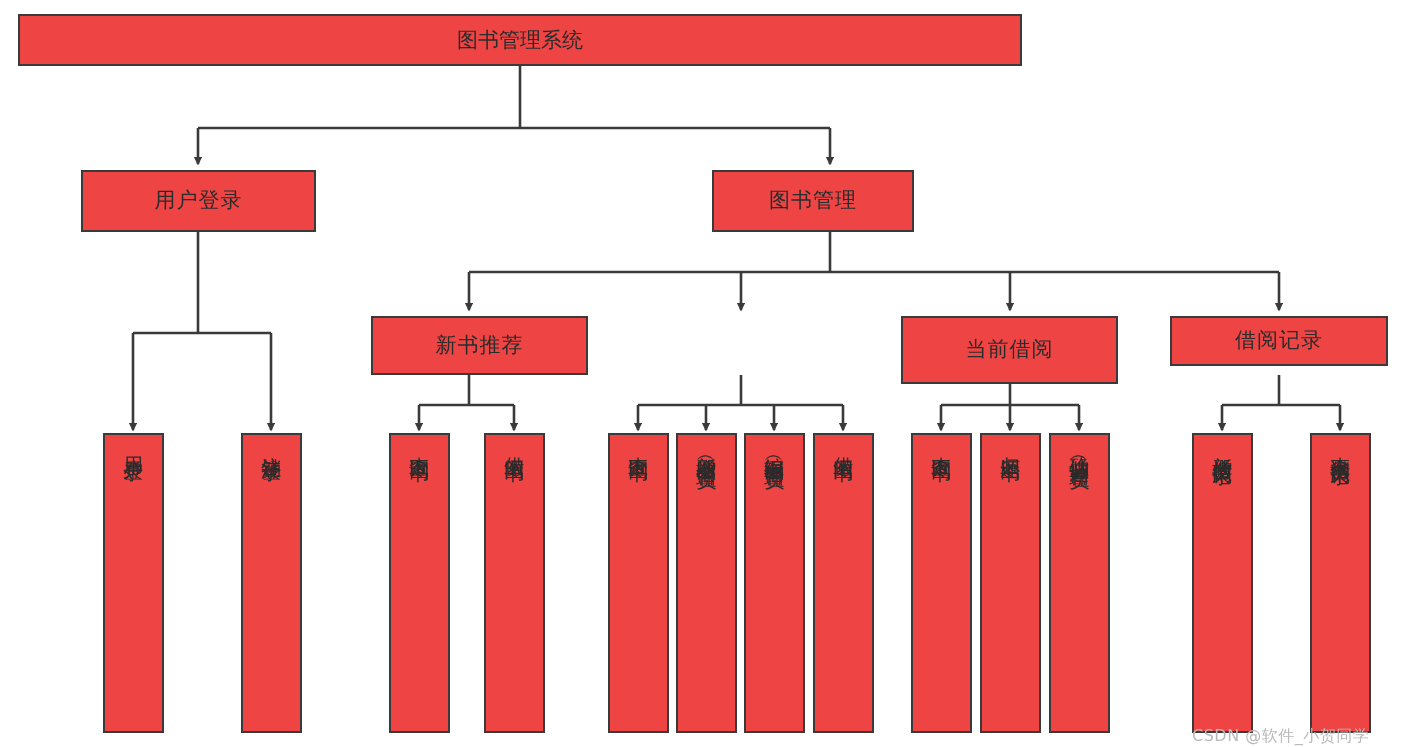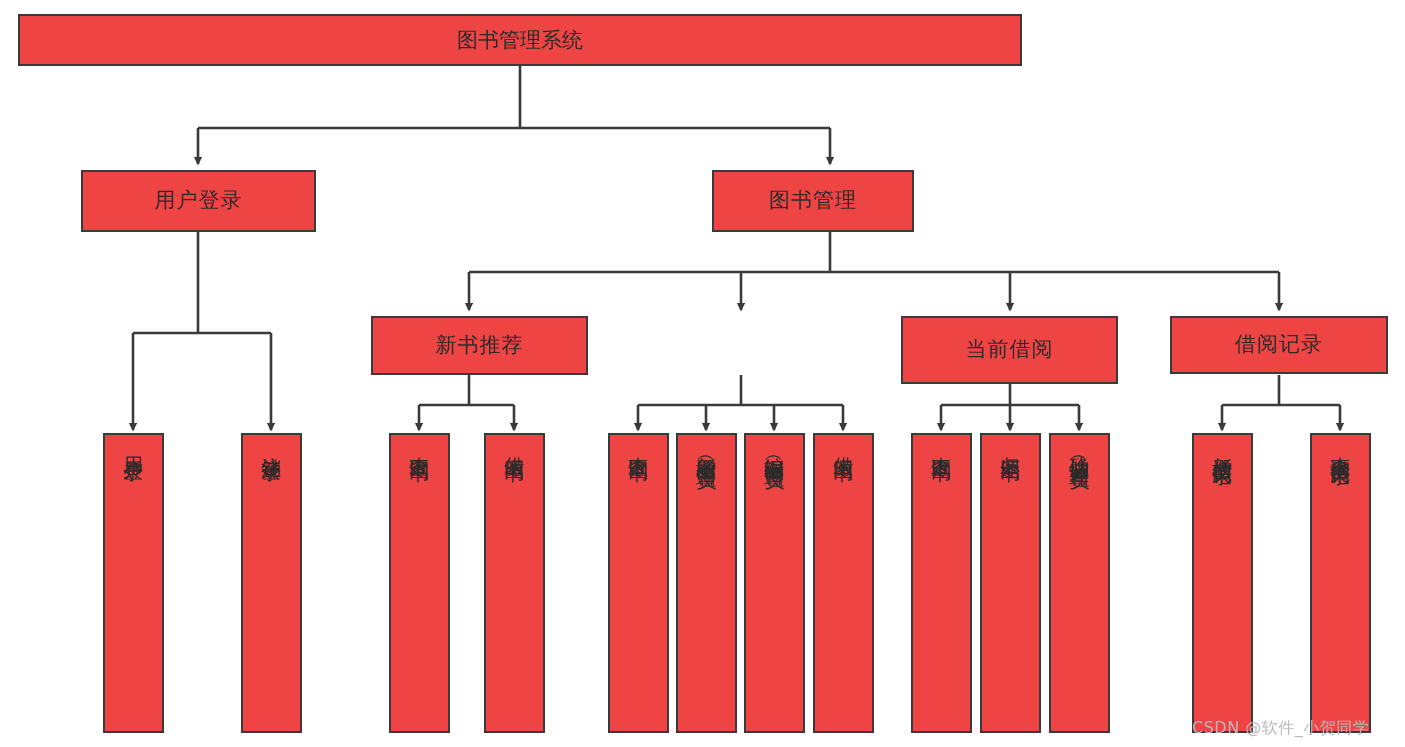--- a/index.html
+++ b/index.html
@@ -57,20 +57,21 @@
     letter-spacing: 2px;
     white-space: nowrap;
     color: #2b2b2b;
   }
   .watermark {
     position: absolute;
     font-size: 16px;
     color: #b9b9b9;
     white-space: nowrap;
     letter-spacing: 0.5px;
+    margin-top: 8px;
   }
 </style>
 </head>
 <body>
 
 <div id="canvas">
 
   <svg id="edges" viewBox="0 0 1405 747" xmlns="http://www.w3.org/2000/svg">
     <defs>
       <marker id="arrow" markerWidth="9" markerHeight="9" refX="7.2" refY="4.2" orient="auto" markerUnits="userSpaceOnUse">
@@ -134,21 +135,21 @@
   <div class="node horiz" style="left:712px; top:170px; width:202px; height:62px;">
     <span>图书管理</span>
   </div>
 
   <div class="node horiz" style="left:371px; top:316px; width:217px; height:59px;">
     <span>新书推荐</span>
   </div>
   <div class="node horiz" style="left:901px; top:316px; width:217px; height:68px;">
     <span>当前借阅</span>
   </div>
-  <div class="node horiz" style="left:1170px; top:316px; width:218px; height:58px;">
+  <div class="node horiz" style="left:1170px; top:316px; width:218px; height:50px;">
     <span>借阅记录</span>
   </div>
 
   <div class="node vert" style="left:103px; top:433px; width:61px; height:300px;">
     <span class="vlabel">用户登录</span>
   </div>
   <div class="node vert" style="left:241px; top:433px; width:61px; height:300px;">
     <span class="vlabel">注销登录</span>
   </div>
 

